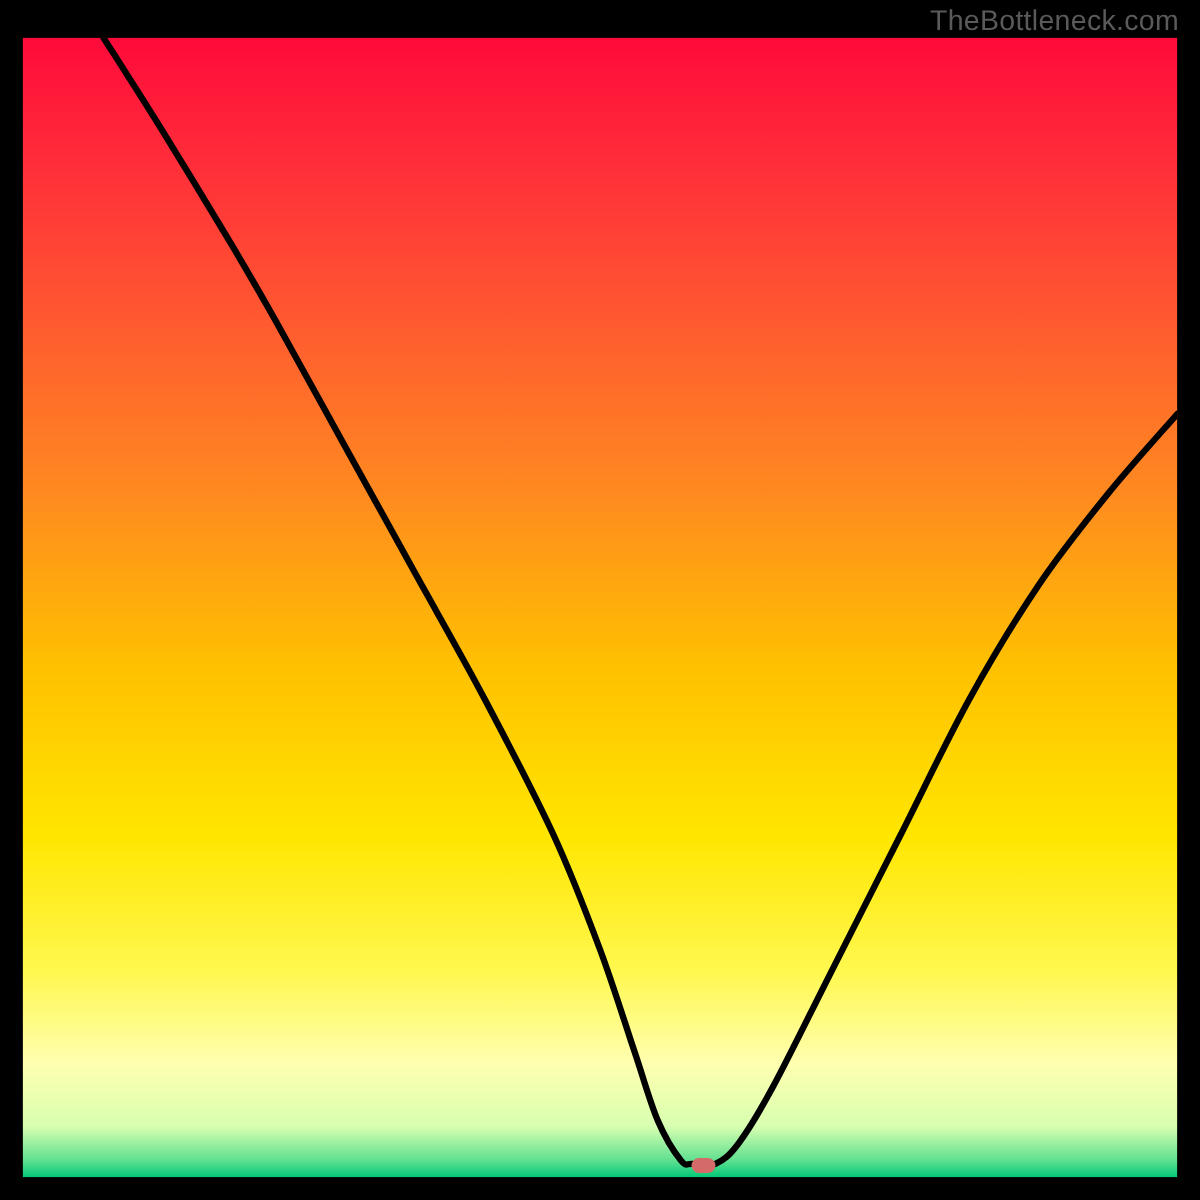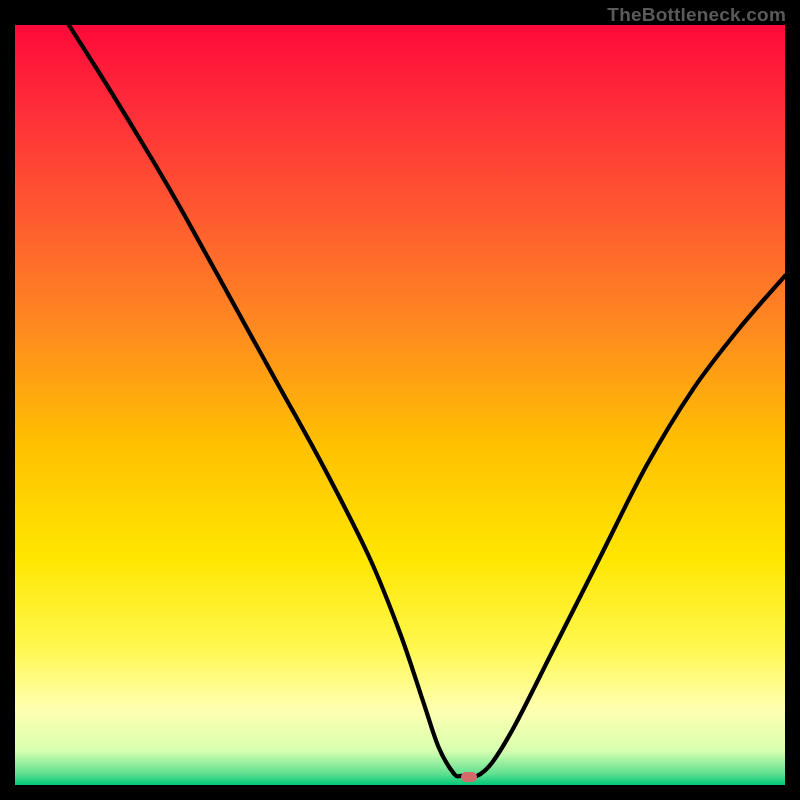--- a/index.html
+++ b/index.html
@@ -32,21 +32,21 @@
     left: 0;
     width: 100%;
     height: 100%;
   }
   .watermark {
     position: absolute;
     top: 4px;
     right: 14px;
     color: #5a5a5a;
     font-size: 19px;
-    font-weight: 700;
+    font-weight: 400;
     letter-spacing: 0.2px;
   }
   svg.curve {
     position: absolute;
     top: 0;
     left: 0;
     width: 100%;
     height: 100%;
   }
   .marker {

